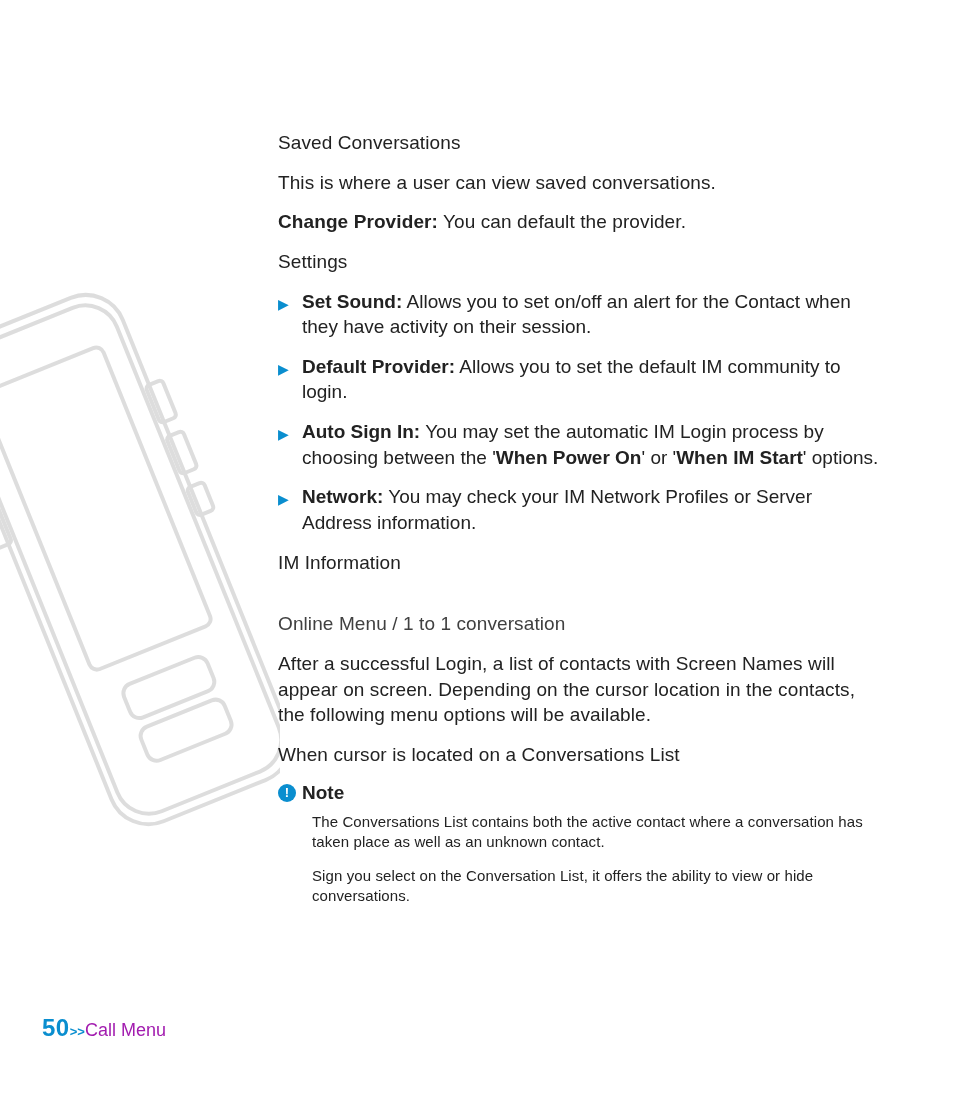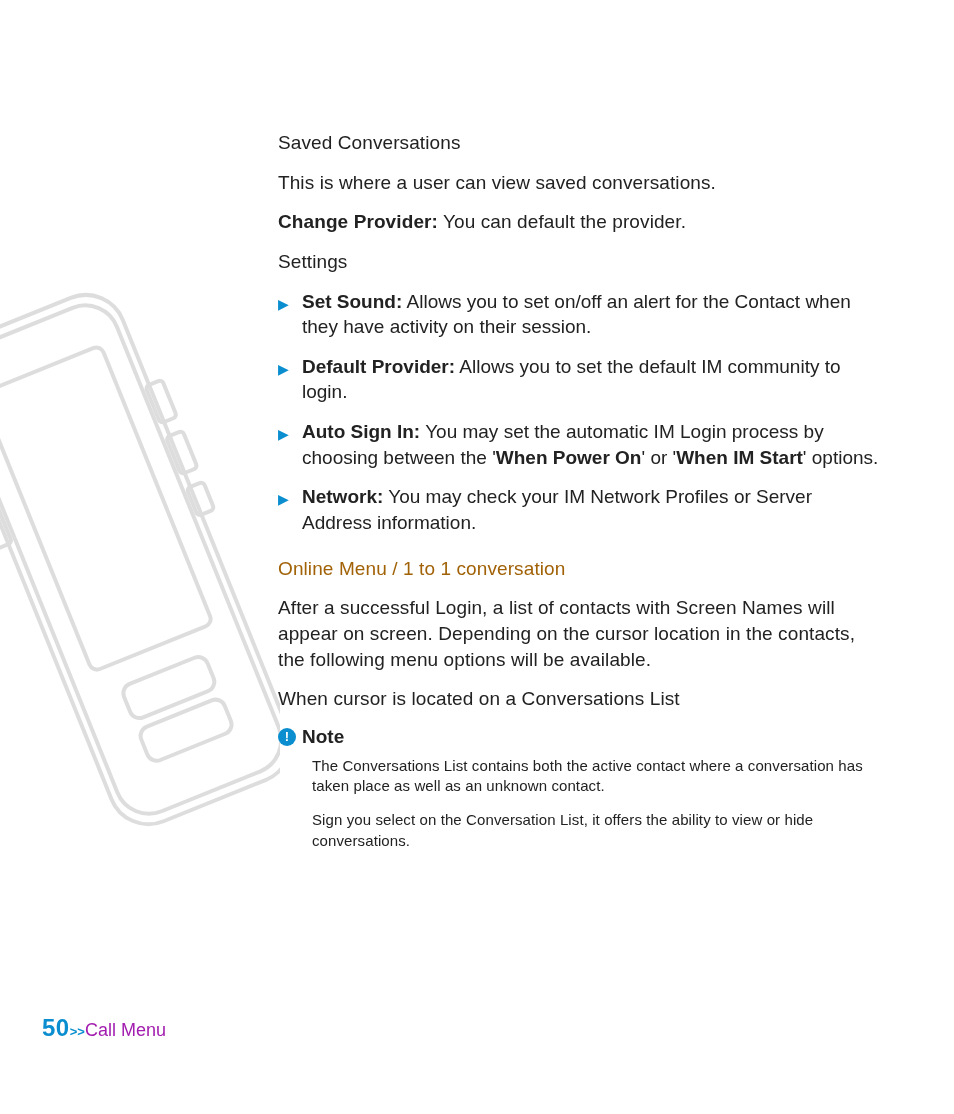--- a/index.html
+++ b/index.html
@@ -7,21 +7,21 @@
   .page { position: relative; width: 954px; height: 1114px; overflow: hidden; }
   .phone-art { position: absolute; left: -40px; top: 280px; width: 320px; height: 600px; opacity: 0.85; }
   .content { position: absolute; left: 278px; top: 130px; width: 605px; }
   .content p { font-size: 19px; line-height: 1.35; margin-bottom: 14px; font-weight: 400; letter-spacing: 0.1px; }
   .bold { font-weight: 700; }
   .sub-head { font-weight: 700; font-size: 19px; margin-bottom: 12px; }
   .bullet-list { list-style: none; }
   .bullet-list li { position: relative; font-size: 19px; line-height: 1.35; padding-left: 24px; margin-bottom: 14px; }
   .bullet-list li .tri { position: absolute; left: 0; top: 6px; color: #0a8ecf; font-size: 14px; }
   .h3 { font-weight: 700; font-size: 22px; margin-top: 6px; margin-bottom: 10px; }
-  .h2-blue { color: #a16207; font-weight: 700; font-size: 22px; margin-top: 20px; margin-bottom: 12px; }
+  .h2-blue { color: #404040; font-weight: 700; font-size: 22px; margin-top: 36px; margin-bottom: 12px; }
   .note-block { margin-top: 6px; }
   .note-title { display: flex; align-items: center; gap: 6px; font-weight: 700; font-size: 19px; margin-bottom: 8px; }
   .note-icon { display: inline-flex; align-items: center; justify-content: center; width: 18px; height: 18px; background: #0a8ecf; border-radius: 50%; color: #fff; font-weight: 700; font-size: 13px; line-height: 1; }
   .note-body { padding-left: 34px; }
   .note-body p { font-size: 15px; line-height: 1.35; margin-bottom: 14px; }
   .footer { position: absolute; left: 42px; bottom: 72px; display: flex; align-items: baseline; gap: 0; }
   .footer .pg { color: #0a8ecf; font-weight: 700; font-size: 24px; letter-spacing: 0.5px; }
   .footer .pg-sep { color: #0a8ecf; font-size: 13px; font-weight: 700; }
   .footer .pg-label { color: #a21caf; font-size: 18px; font-weight: 400; }
 </style>
@@ -68,20 +68,21 @@
       <li>
         <span class="tri">▶</span>
         <span class="bold">Auto Sign In:</span><span> You may set the automatic IM Login process by choosing between the '</span><span class="bold">When Power On</span><span>' or '</span><span class="bold">When IM Start</span><span>' options.</span>
       </li>
       <li>
         <span class="tri">▶</span>
         <span class="bold">Network:</span><span> You may check your IM Network Profiles or Server Address information.</span>
       </li>
     </ul>
 
+    <p class="h3">IM Information</p>
 
     <p class="h2-blue">Online Menu / 1 to 1 conversation</p>
     <p>After a successful Login, a list of contacts with Screen Names will appear on screen. Depending on the cursor location in the contacts, the following menu options will be available.</p>
 
     <p class="h3" style="margin-top:10px;">When cursor is located on a Conversations List</p>
 
     <div class="note-block">
       <div class="note-title">
         <span class="note-icon">!</span>
         <span>Note</span>

